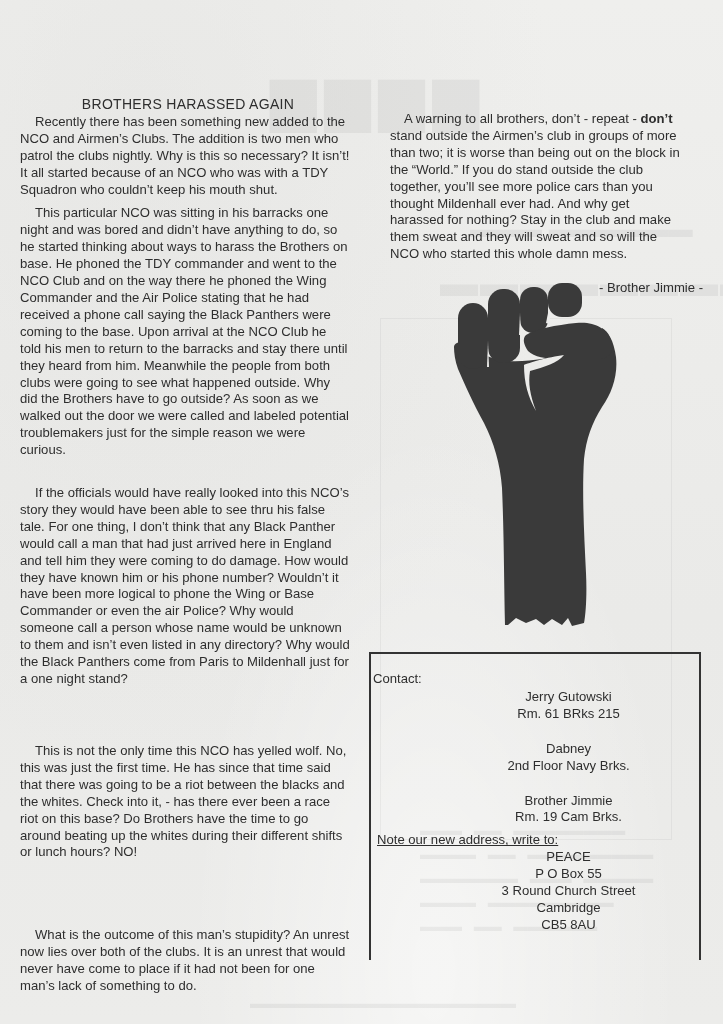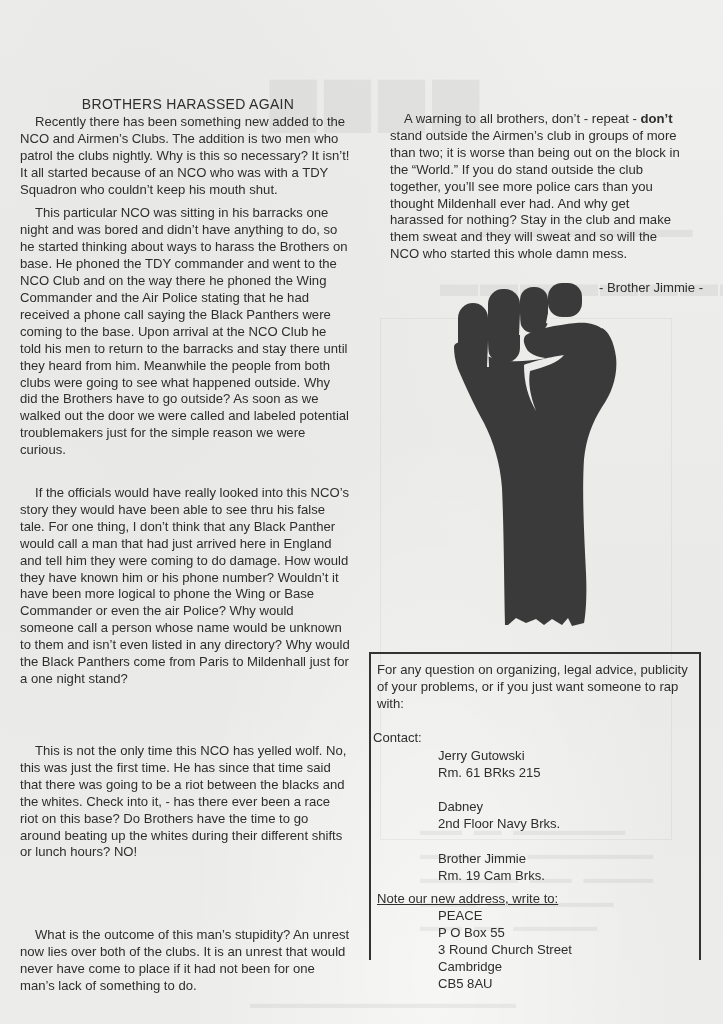--- a/index.html
+++ b/index.html
@@ -121,21 +121,21 @@
     }
     .contact-entry.first { margin-top: 1px; }
     .contact-entry + .contact-entry { margin-top: 18px; }
     .address-label {
       margin: 6px 0 0 6px;
       text-decoration: underline;
     }
     .address-lines {
       margin: 0 0 0 67px;
     }
-    .line { display: block; }
+    .line { display: block; text-align: center; }
   </style>
 </head>
 <body>
 
 <div class="paper-texture"></div>
 <div class="bleed b1">▆▆▆▆</div>
 <div class="bleed b2">▬▬▬ ▬▬▬▬▬▬</div>
 <div class="bleed b3">▬▬▬▬▬▬▬▬▬</div>
 <div class="bleed-rect"></div>
 <div class="bleed b4">▬▬▬   ▬▬   ▬▬▬▬▬▬▬▬
@@ -200,21 +200,20 @@
 
   <g fill="#ececea">
     <path d="M72 82 C 76 80, 96 74, 112 72 C 106 80, 92 84, 78 88 C 76 100, 78 112, 84 128 C 76 114, 72 100, 72 82 Z"></path>
     <path d="M36 58 L 37 84 L 35 84 Z"></path>
     <path d="M68 30 L 69 52 L 67 52 Z"></path>
     <path d="M96 30 L 100 42 L 94 40 Z"></path>
   </g>
 </svg>
 
 <div class="contact-box">
-  <p class="contact-intro">For any question on organizing, legal advice, publicity of your problems, or if you just want someone to rap with:</p>
   <p class="contact-label">Contact:</p>
 
   <div class="contact-entry first">
     <span class="line">Jerry Gutowski</span>
     <span class="line">Rm. 61 BRks 215</span>
   </div>
   <div class="contact-entry">
     <span class="line">Dabney</span>
     <span class="line">2nd Floor Navy  Brks.</span>
   </div>

